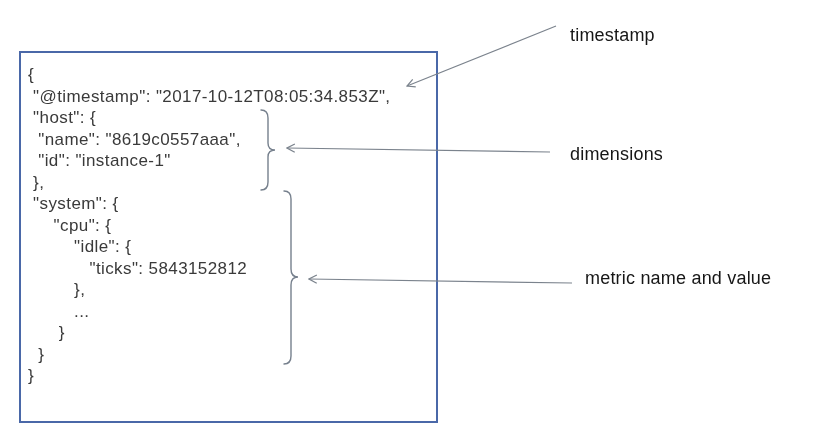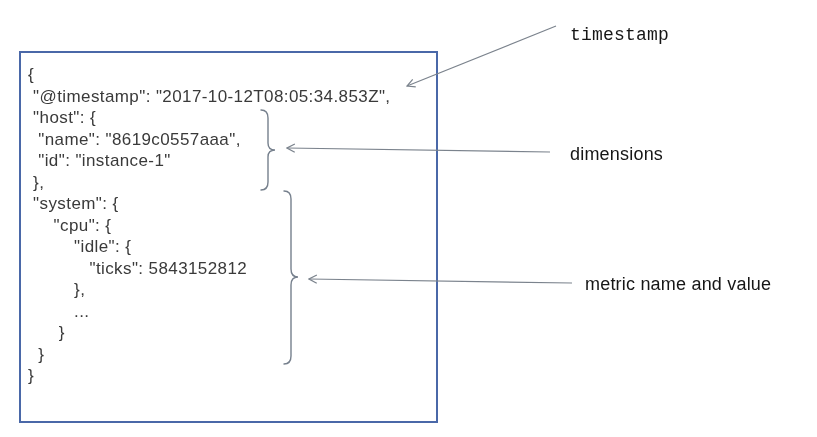--- a/index.html
+++ b/index.html
@@ -46,23 +46,23 @@
     pointer-events: none;
   }
   .label {
     position: absolute;
     font-size: 18px;
     line-height: 20px;
     letter-spacing: 0.2px;
     color: #161616;
     white-space: nowrap;
   }
-  .label-timestamp { left: 570px; top: 25px; font-family: Liberation Mono, monospace; }
+  .label-timestamp { left: 570px; top: 25px; }
   .label-dimensions { left: 570px; top: 144px; }
-  .label-metric { left: 585px; top: 274px; }
+  .label-metric { left: 585px; top: 268px; }
 </style>
 </head>
 <body>
 
 <div class="canvas">
 
   <div class="doc-box" style="border-color: rgb(74, 104, 168);">
     <pre class="json-code" style="color: rgb(58, 58, 58);">{
  "@timestamp": "2017-10-12T08:05:34.853Z",
  "host": {

